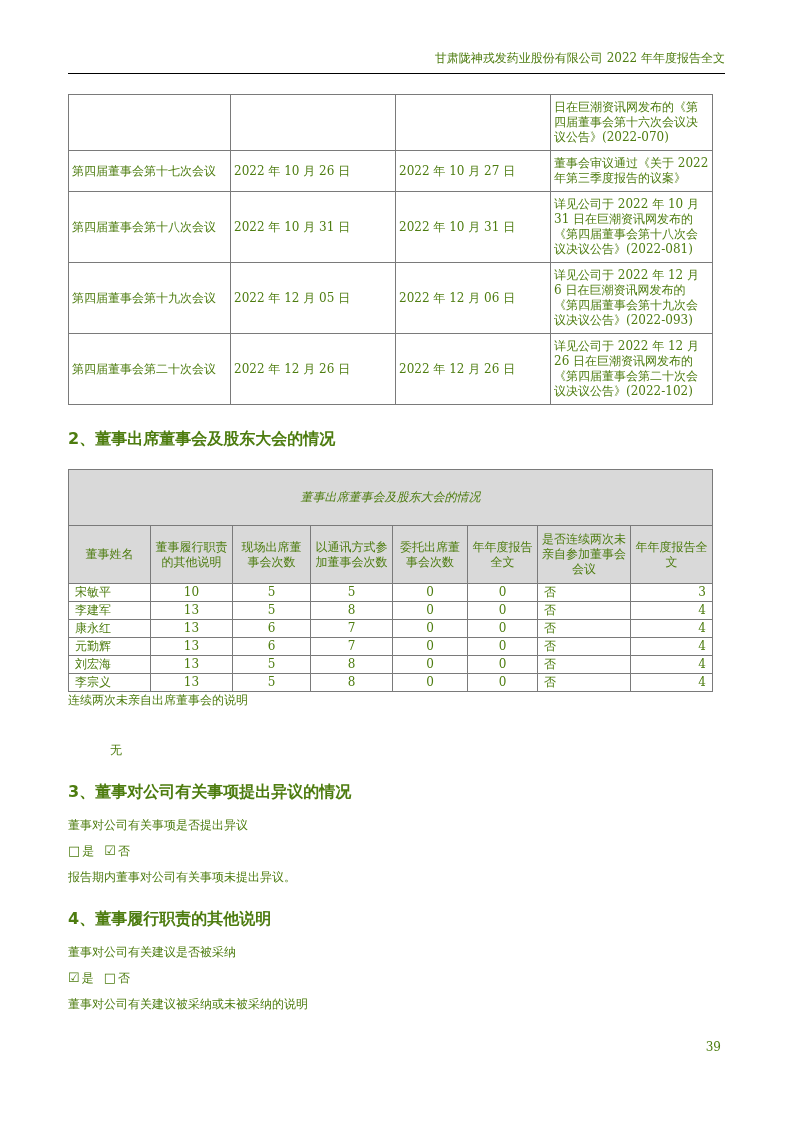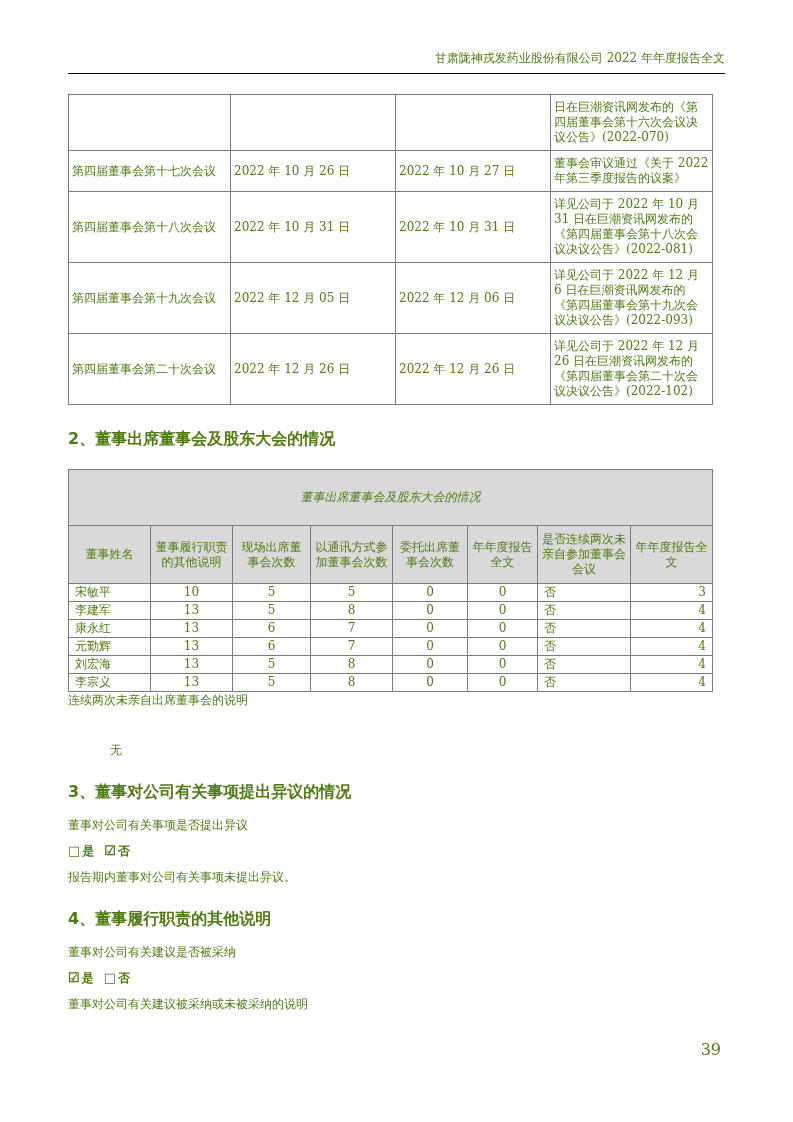--- a/index.html
+++ b/index.html
@@ -74,29 +74,29 @@
     padding: 1px 6px;
     line-height: 15px;
     vertical-align: middle;
   }
   .al-l { text-align: left; }
   .al-c { text-align: center; }
   .al-r { text-align: right; padding-right: 10px; }
   .note-label { margin-top: 0; line-height: 16px; }
   .none-value { margin-top: 34px; margin-left: 42px; line-height: 16px; }
   .q-line { margin-top: 17px; line-height: 16px; }
-  .cb-line { margin-top: 9px; line-height: 18px; font-weight: bold; }
+  .cb-line { margin-top: 9px; line-height: 18px; }
   .cb-item { margin-right: 10px; }
   .cb-box { margin-right: 2px; font-size: 13px; }
   .stmt-line { margin-top: 9px; line-height: 16px; }
   .page-number {
     position: absolute;
     top: 1040px;
     right: 72px;
-    font-size: 16px;
+    font-size: 12px;
     text-align: center;
   }
 </style>
 </head>
 <body>
 
 <div class="page">
 
   <div class="doc-header">
     <span>甘肃陇神戎发药业股份有限公司 2022 年年度报告全文</span>

